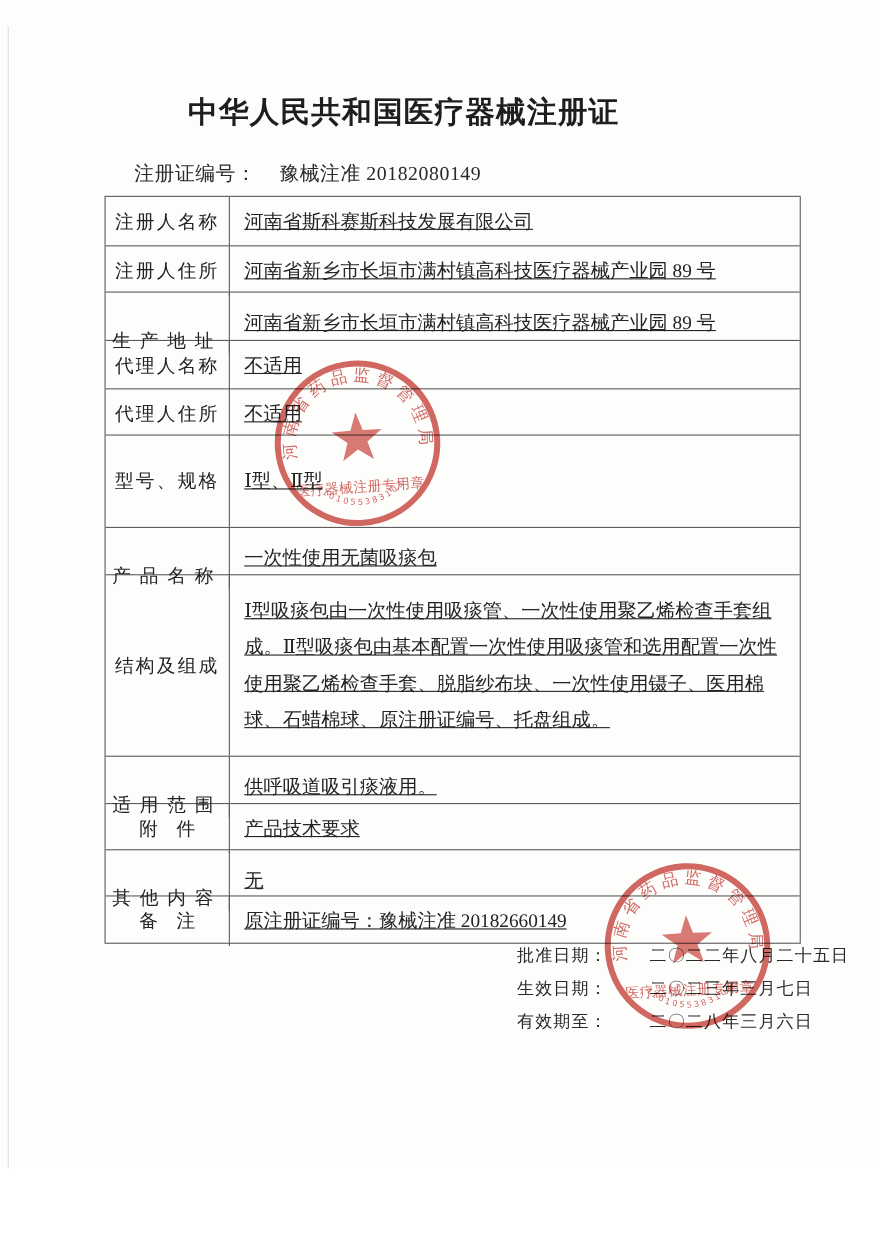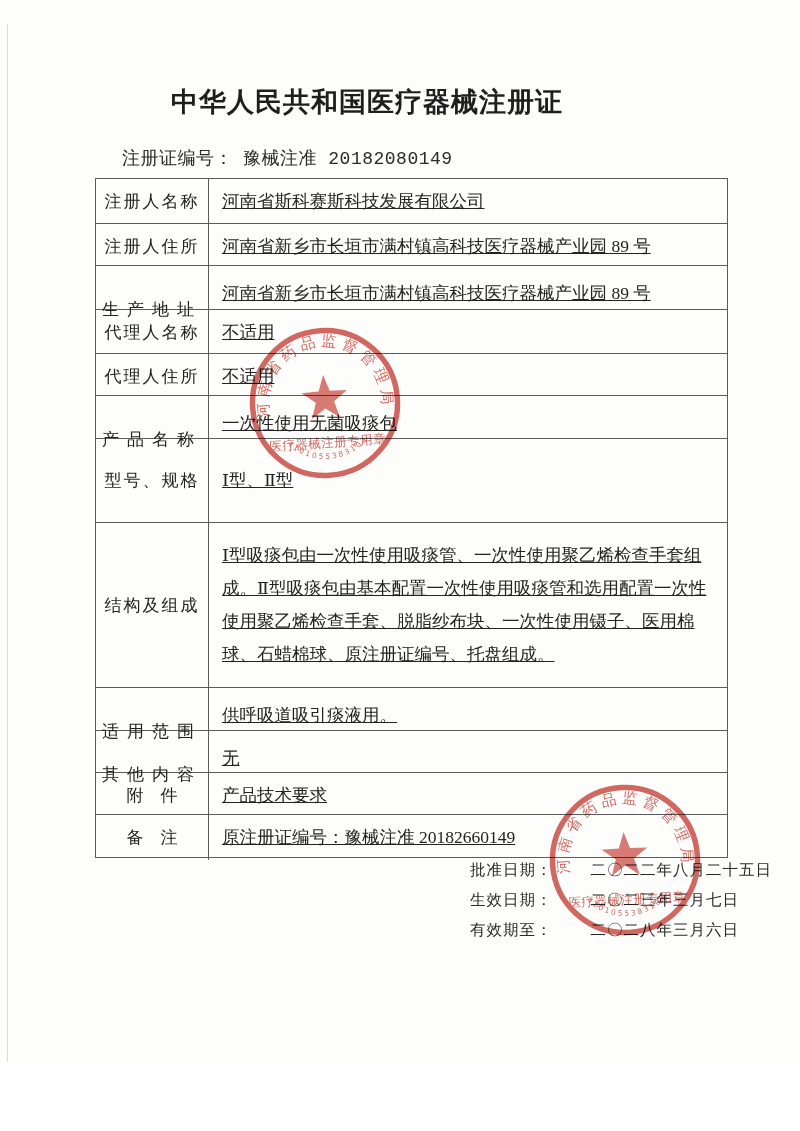--- a/index.html
+++ b/index.html
@@ -18,21 +18,21 @@
 
   .title {
     position:absolute; top:84px; left:0; width:734px;
     text-align:center; font-size:27px; font-weight:bold;
     letter-spacing:1px; color:#1e1e1e;
   }
   .regno {
     position:absolute; top:146px; left:122px;
     font-size:18px; color:#2a2a2a; letter-spacing:0.5px;
   }
-  .regno .num { margin-left:10px;font-family:Liberation Mono, monospace; }
+  .regno .num { margin-left:21px; }
 
   .cert-table {
     position:absolute; top:178px; left:95px; width:633px;
     border:1px solid #5c5c5c; background:transparent;
   }
   .row { display:grid; grid-template-columns:113px 1fr; border-top:1px solid #5c5c5c; }
   .row:first-child { border-top:none; }
   .cl {
     border-right:1px solid #5c5c5c; display:flex; align-items:center;
     font-size:17px; color:#232323;
@@ -108,66 +108,66 @@
         </div>
     </div>
     <div class="row" style="height:42px">
       <div class="cl">
           <span class="sp5">代理人住所</span>
         </div>
       <div class="cv">
           <span>不适用</span>
         </div>
     </div>
+    <div class="row" style="height:84px">
+      <div class="cl">
+          <span class="sp5">型号、规格</span>
+        </div>
+      <div class="cv">
+          <span>Ⅰ型、Ⅱ型</span>
+        </div>
+    </div>
     <div class="row" style="height:43px">
       <div class="cl">
           <span class="sp4">产品名称</span>
         </div>
       <div class="cv">
           <span>一次性使用无菌吸痰包</span>
         </div>
     </div>
-    <div class="row" style="height:84px">
-      <div class="cl">
-          <span class="sp5">型号、规格</span>
-        </div>
-      <div class="cv">
-          <span>Ⅰ型、Ⅱ型</span>
-        </div>
-    </div>
     <div class="row" style="height:165px">
       <div class="cl">
           <span class="sp5">结构及组成</span>
         </div>
       <div class="cv">
           <span>Ⅰ型吸痰包由一次性使用吸痰管、一次性使用聚乙烯检查手套组成。Ⅱ型吸痰包由基本配置一次性使用吸痰管和选用配置一次性使用聚乙烯检查手套、脱脂纱布块、一次性使用镊子、医用棉球、石蜡棉球、原注册证编号、托盘组成。</span>
         </div>
     </div>
     <div class="row" style="height:43px">
       <div class="cl">
           <span class="sp4">适用范围</span>
         </div>
       <div class="cv">
           <span>供呼吸道吸引痰液用。</span>
         </div>
     </div>
     <div class="row" style="height:42px">
       <div class="cl">
+          <span>附　件</span>
+        </div>
+      <div class="cv">
+          <span>产品技术要求</span>
+        </div>
+    </div>
+    <div class="row" style="height:42px">
+      <div class="cl">
           <span class="sp4">其他内容</span>
         </div>
       <div class="cv">
           <span>无</span>
-        </div>
-    </div>
-    <div class="row" style="height:42px">
-      <div class="cl">
-          <span>附　件</span>
-        </div>
-      <div class="cv">
-          <span>产品技术要求</span>
         </div>
     </div>
     <div class="row" style="height:43px">
       <div class="cl">
           <span>备　注</span>
         </div>
       <div class="cv">
           <span>原注册证编号：豫械注准 20182660149</span>
         </div>
     </div>

